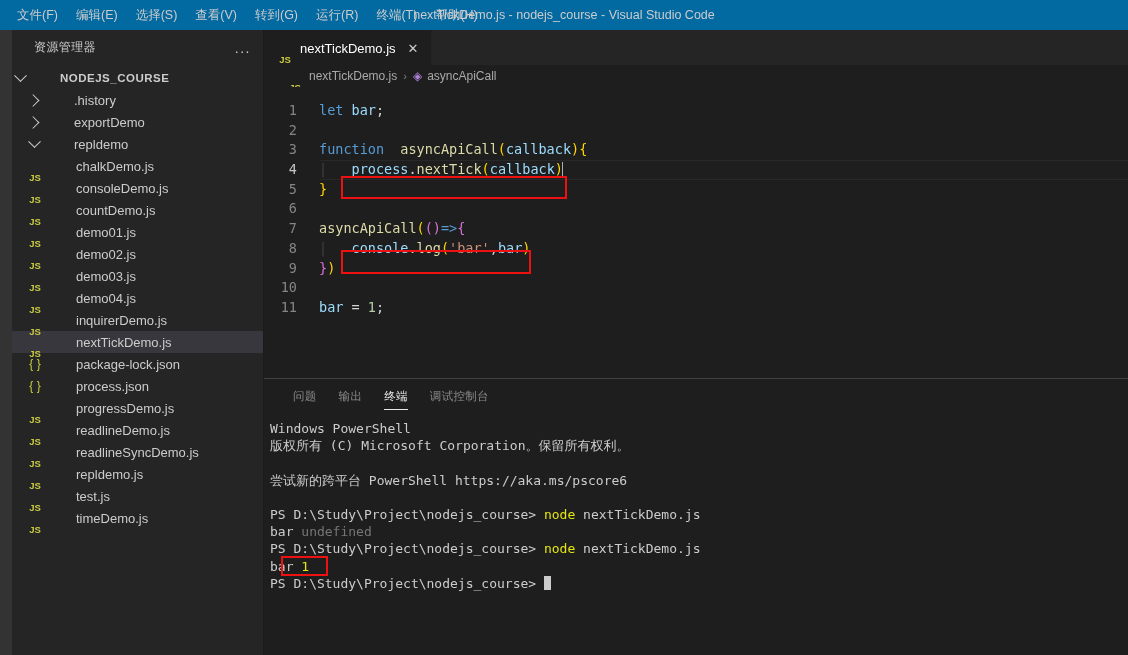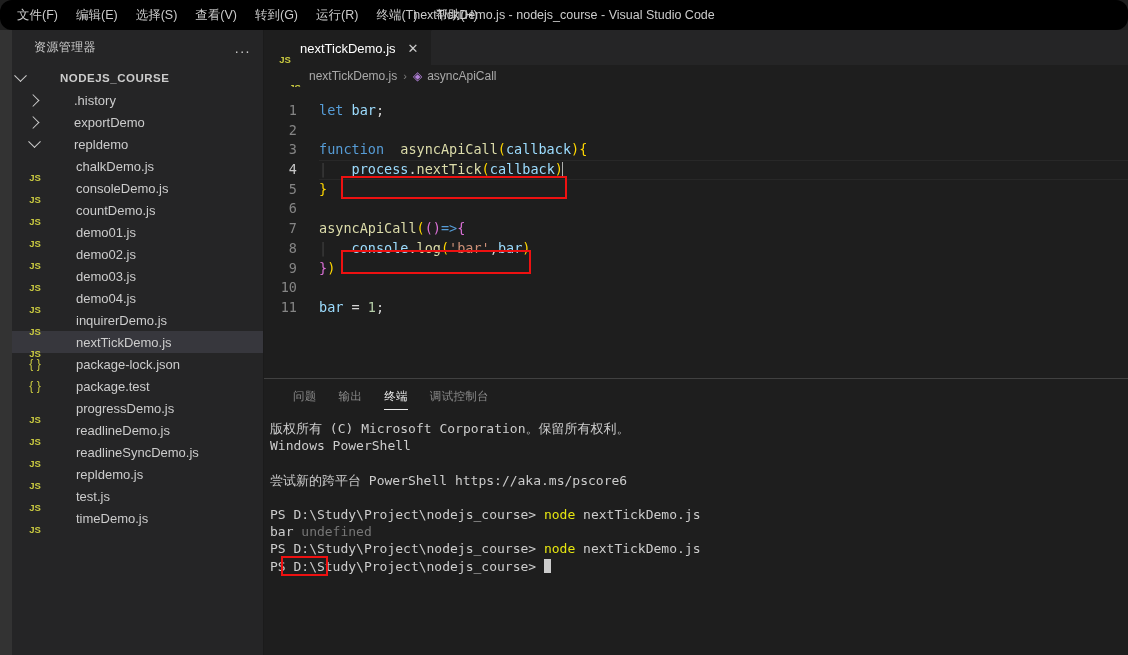--- a/index.html
+++ b/index.html
@@ -6,23 +6,23 @@
   html, body {
     width: 1128px; height: 655px;
     background: #1e1e1e;
     font-family: "Liberation Sans", sans-serif;
     overflow: hidden;
   }
   .app { position: relative; width: 1128px; height: 655px; display: flex; flex-direction: column; }
 
   
   .titlebar {
-    height: 30px; flex: 0 0 30px; background: #000000;
+    height: 30px; flex: 0 0 30px; background: #0369a1;
     display: flex; align-items: center; position: relative;
-    font-size: 12.5px; color: #cccccc; border-radius: 12px;
+    font-size: 12.5px; color: #cccccc;
   }
   .menubar { display: flex; align-items: center; padding-left: 8px; gap: 0; }
   .menu-item {
     padding: 4px 9px; font-size: 12.5px; color: #cccccc;
     white-space: nowrap; cursor: default; border-radius: 2px;
   }
   .window-title {
     position: absolute; left: 0; right: 0; text-align: center;
     font-size: 12.5px; color: #cccccc; pointer-events: none;
   }
@@ -237,21 +237,21 @@
         <div class="tree-row selected">
           <span class="ficon js" style="margin-left:14px">JS</span>
           <span class="tree-label">nextTickDemo.js</span>
         </div>
         <div class="tree-row">
           <span class="ficon json" style="margin-left:14px">{ }</span>
           <span class="tree-label">package-lock.json</span>
         </div>
         <div class="tree-row">
           <span class="ficon json" style="margin-left:14px">{ }</span>
-          <span class="tree-label">package.test</span>
+          <span class="tree-label">process.json</span>
         </div>
         <div class="tree-row">
           <span class="ficon js" style="margin-left:14px">JS</span>
           <span class="tree-label">progressDemo.js</span>
         </div>
         <div class="tree-row">
           <span class="ficon js" style="margin-left:14px">JS</span>
           <span class="tree-label">readlineDemo.js</span>
         </div>
         <div class="tree-row">
@@ -346,28 +346,29 @@
 
       <div class="panel">
         <div class="panel-tabs">
           <div class="panel-tab">问题</div>
           <div class="panel-tab">输出</div>
           <div class="panel-tab active">终端</div>
           <div class="panel-tab">调试控制台</div>
         </div>
 
         <div class="terminal">
+          <div class="tline">Windows PowerShell</div>
           <div class="tline">版权所有 (C) Microsoft Corporation。保留所有权利。</div>
-          <div class="tline">Windows PowerShell</div>
           <div class="tline">&nbsp;</div>
           <div class="tline">尝试新的跨平台 PowerShell https://aka.ms/pscore6</div>
           <div class="tline">&nbsp;</div>
           <div class="tline"><span class="t-white">PS D:\Study\Project\nodejs_course&gt;</span> <span class="t-yellow">node</span> <span class="t-white">nextTickDemo.js</span></div>
           <div class="tline"><span class="t-white">bar</span> <span class="t-dim">undefined</span></div>
           <div class="tline"><span class="t-white">PS D:\Study\Project\nodejs_course&gt;</span> <span class="t-yellow">node</span> <span class="t-white">nextTickDemo.js</span></div>
+          <div class="tline"><span class="t-white">bar</span> <span class="t-yellow">1</span></div>
           <div class="tline"><span class="t-white">PS D:\Study\Project\nodejs_course&gt;</span> <span class="t-cursor"></span></div>
         </div>
       </div>
 
     </div>
   </div>
 
   <div class="redbox" style="left:341px;top:176px;width:226px;height:23px;"></div>
   <div class="redbox" style="left:341px;top:250px;width:190px;height:24px;"></div>
   <div class="redbox" style="left:281px;top:556px;width:47px;height:20px;"></div>

